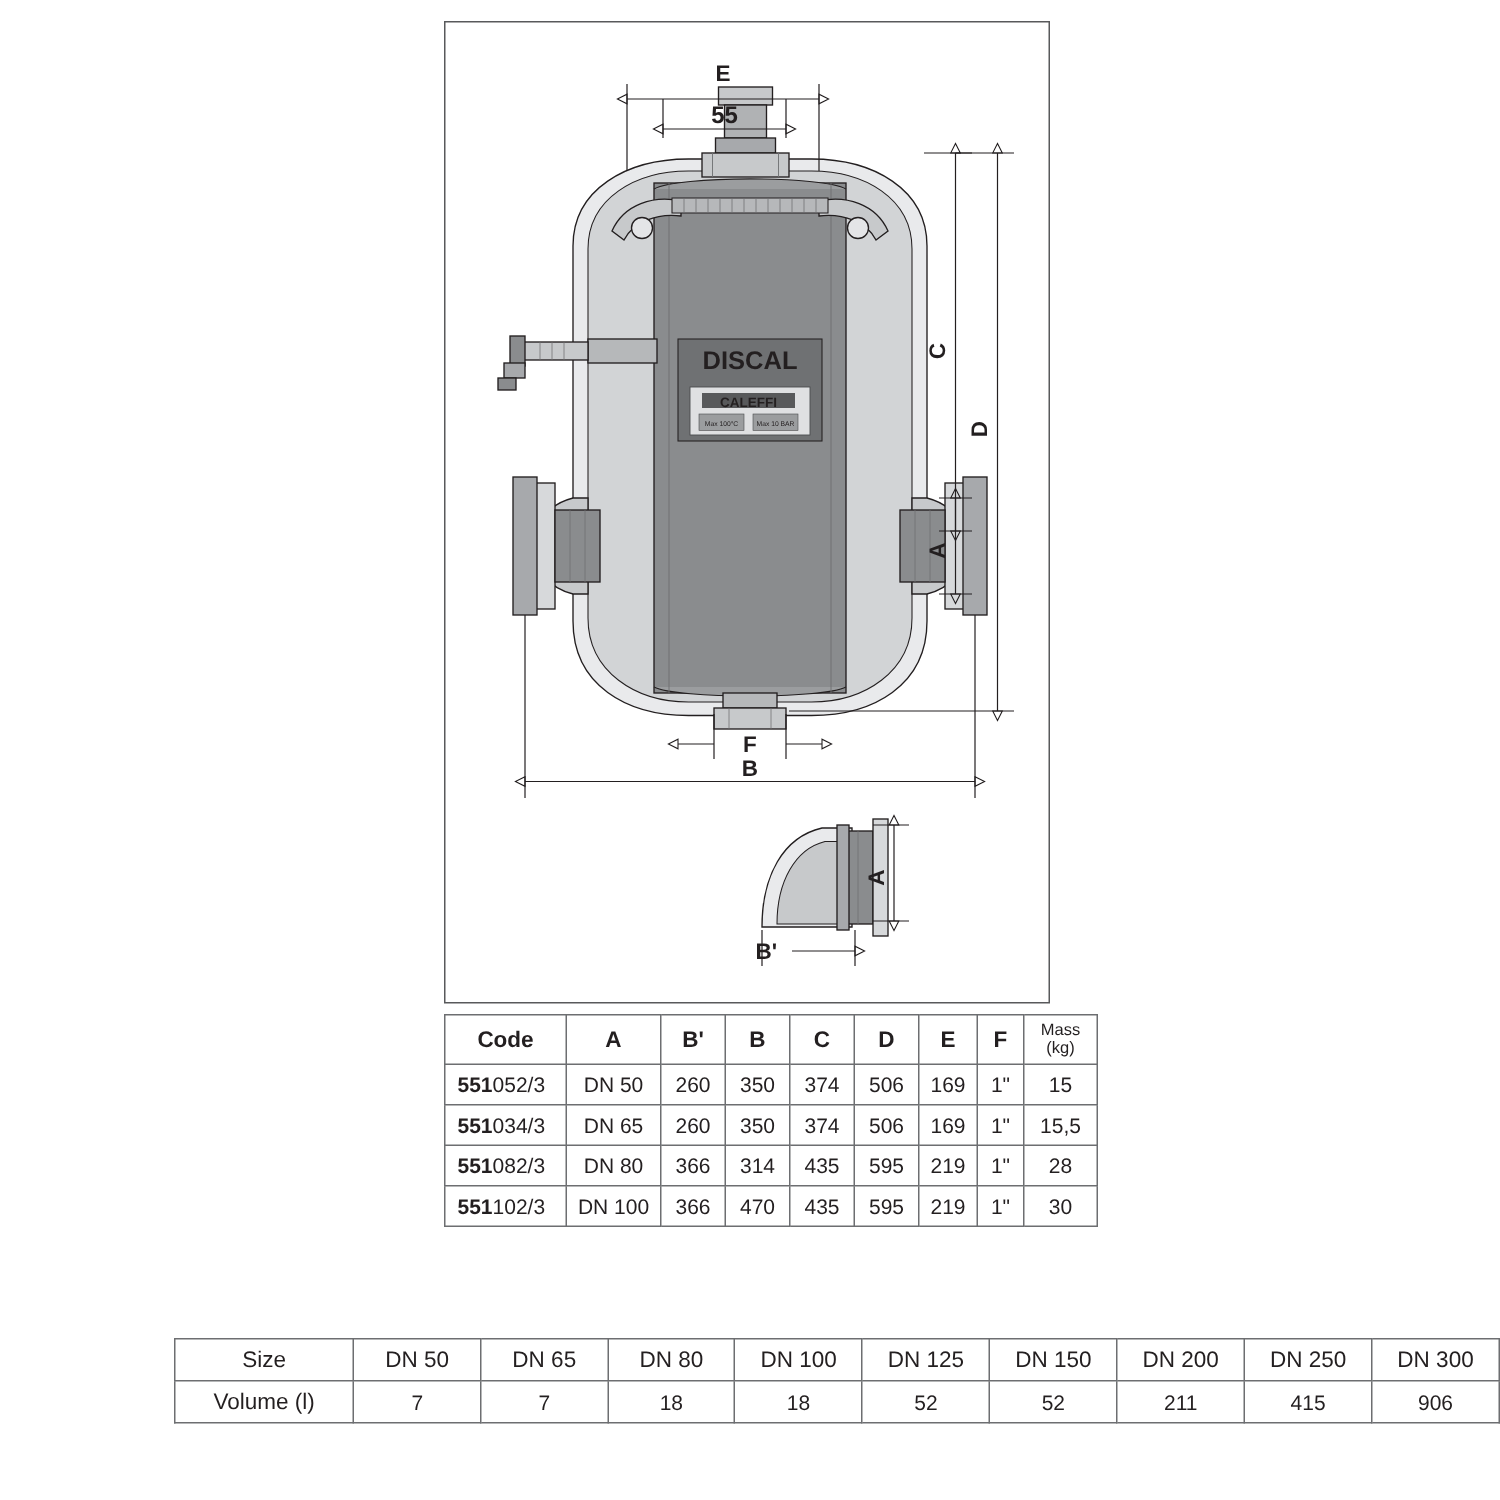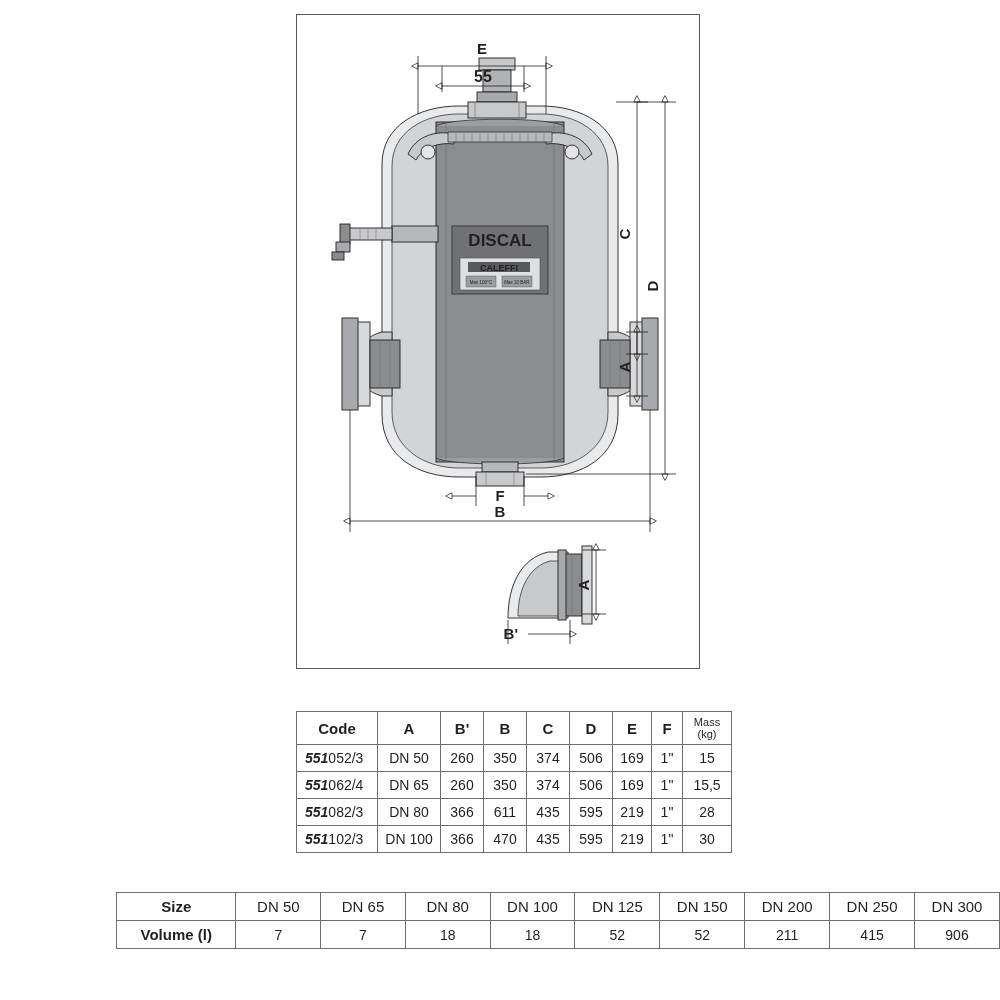--- a/index.html
+++ b/index.html
@@ -38,21 +38,21 @@
     left: 296px;
     top: 14px;
     width: 404px;
     height: 655px;
   }
 
   
   .code-table {
     position: absolute;
     left: 296px;
-    top: 711px;
+    top: 676px;
     border-collapse: collapse;
     font-size: 14px;
   }
   .code-table th, .code-table td {
     border: 1px solid #6d6e71;
     text-align: center;
     padding: 0;
     height: 26px;
     font-weight: normal;
     color: #231f20;
@@ -67,21 +67,20 @@
     line-height: 12px;
     font-weight: normal;
   }
   .code-table td.code-cell {
     text-align: left;
     padding-left: 8px;
     font-size: 14px;
   }
   .code-table td.code-cell b {
     font-weight: bold;
-    font-style: italic;
   }
   .w-code { width: 80px; }
   .w-a { width: 62px; }
   .w-b1 { width: 42px; }
   .w-b { width: 42px; }
   .w-c { width: 42px; }
   .w-d { width: 42px; }
   .w-e { width: 38px; }
   .w-f { width: 30px; }
   .w-mass { width: 48px; border-radius: 12px; }
@@ -95,21 +94,21 @@
   }
   .size-table td, .size-table th {
     border: 1px solid #6d6e71;
     text-align: center;
     height: 27px;
     padding: 0 6px;
     font-weight: normal;
     color: #231f20;
   }
   .size-table .rowhead {
-    font-weight: bold;
+    font-weight: normal;
     width: 110px;
     font-size: 15px;
   }
   .size-table .hdr td { font-size: 15px; }
   .size-table td.sz { width: 75px; }
 
   
   text {
     font-family: "Liberation Sans", sans-serif;
     fill: #231f20;
@@ -330,35 +329,35 @@
         <td>DN 50</td>
         <td>260</td>
         <td>350</td>
         <td>374</td>
         <td>506</td>
         <td>169</td>
         <td>1"</td>
         <td>15</td>
       </tr>
       <tr>
-        <td class="code-cell"><b>551</b><span>062/4</span></td>
+        <td class="code-cell"><b>551</b><span>034/3</span></td>
         <td>DN 65</td>
         <td>260</td>
         <td>350</td>
         <td>374</td>
         <td>506</td>
         <td>169</td>
         <td>1"</td>
         <td>15,5</td>
       </tr>
       <tr>
         <td class="code-cell"><b>551</b><span>082/3</span></td>
         <td>DN 80</td>
         <td>366</td>
-        <td>611</td>
+        <td>314</td>
         <td>435</td>
         <td>595</td>
         <td>219</td>
         <td>1"</td>
         <td>28</td>
       </tr>
       <tr>
         <td class="code-cell"><b>551</b><span>102/3</span></td>
         <td>DN 100</td>
         <td>366</td>

